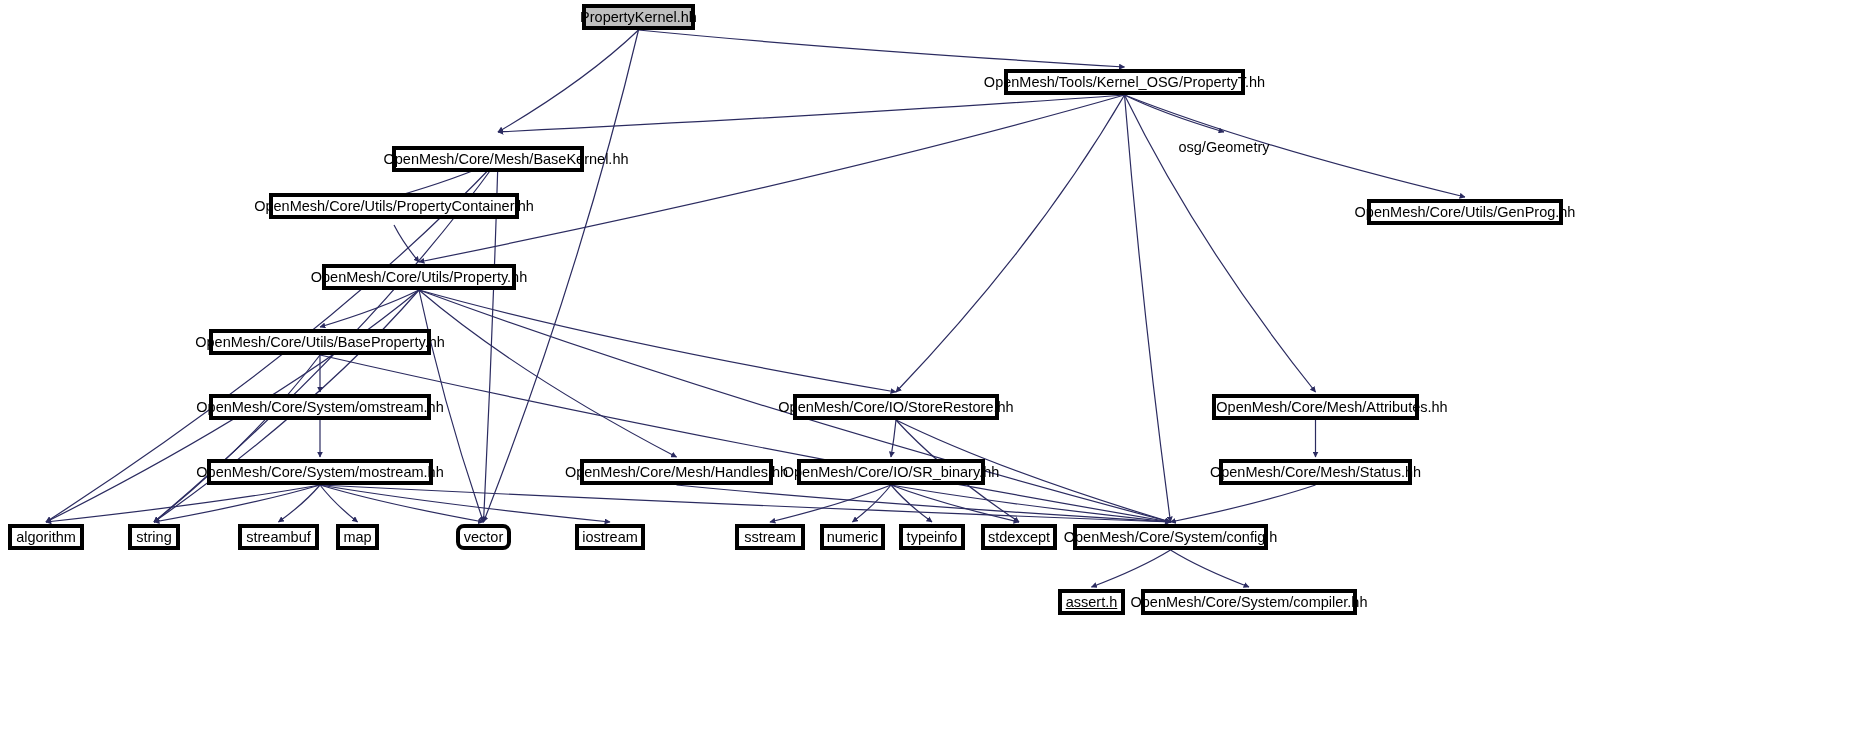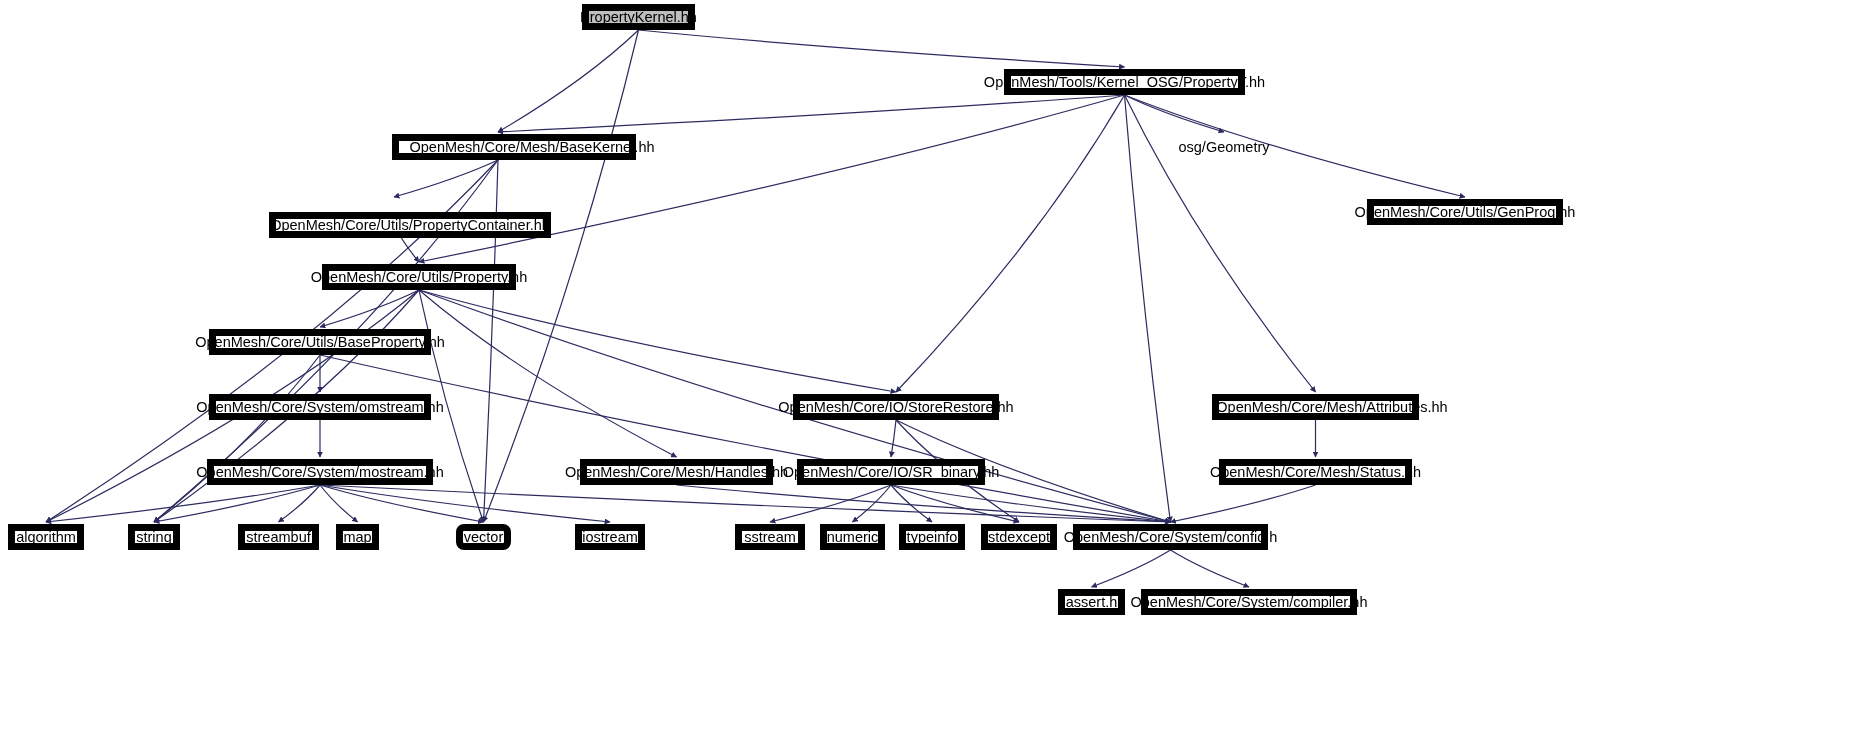--- a/index.html
+++ b/index.html
@@ -20,21 +20,21 @@
   #edges {
     position: absolute;
     left: 0;
     top: 0;
     width: 1865px;
     height: 736px;
   }
   .node {
     position: absolute;
     box-sizing: border-box;
-    border: 7px solid #000000;
+    border: 4px solid #000000;
     background: #ffffff;
     color: #000000;
     font-size: 14.5px;
     line-height: 1;
     white-space: nowrap;
     display: flex;
     align-items: center;
     justify-content: center;
     padding: 0 7px;
     height: 26px;
@@ -102,24 +102,24 @@
         <path d="M 891 485 Q 939.64 503.5 1019 522" marker-end="url(#arrow)"></path>
         <path d="M 891 485 Q 997.21 503.5 1170.5 522" marker-end="url(#arrow)"></path>
         <path d="M 1315.5 485 Q 1260.4 503.5 1170.5 522" marker-end="url(#arrow)"></path>
         <path d="M 1170.5 550 Q 1140.48 568.5 1091.5 587" marker-end="url(#arrow)"></path>
         <path d="M 1170.5 550 Q 1200.33 568.5 1249 587" marker-end="url(#arrow)"></path>
       </g>
   </svg>
   <div id="node-layer">
       <div class="node root" style="left: 582px; top: 4px; width: 113px;">PropertyKernel.hh</div>
       <div class="node" style="left: 1004px; top: 69px; width: 241px;">OpenMesh/Tools/Kernel_OSG/PropertyT.hh</div>
-      <div class="node" style="left: 392px; top: 134px; width: 244px; padding-left: 43px;">OpenMesh/Core/Mesh/BaseKernel.hh</div>
+      <div class="node" style="left: 392px; top: 146px; width: 192px; padding-left: 43px;">OpenMesh/Core/Mesh/BaseKernel.hh</div>
       <div class="node plain" style="left: 1176px; top: 134px; width: 96px;">osg/Geometry</div>
       <div class="node" style="left: 1367px; top: 199px; width: 196px;">OpenMesh/Core/Utils/GenProg.hh</div>
-      <div class="node" style="left: 269px; top: 212px; width: 282px;">OpenMesh/Core/Utils/PropertyContainer.hh</div>
+      <div class="node" style="left: 269px; top: 193px; width: 250px;">OpenMesh/Core/Utils/PropertyContainer.hh</div>
       <div class="node" style="left: 322px; top: 264px; width: 194px;">OpenMesh/Core/Utils/Property.hh</div>
       <div class="node" style="left: 209px; top: 329px; width: 222px;">OpenMesh/Core/Utils/BaseProperty.hh</div>
       <div class="node" style="left: 209px; top: 394px; width: 222px;">OpenMesh/Core/System/omstream.hh</div>
       <div class="node" style="left: 793px; top: 394px; width: 206px;">OpenMesh/Core/IO/StoreRestore.hh</div>
       <div class="node" style="left: 1212px; top: 394px; width: 207px; padding-left: 40px;">OpenMesh/Core/Mesh/Attributes.hh</div>
       <div class="node" style="left: 207px; top: 459px; width: 226px;">OpenMesh/Core/System/mostream.hh</div>
       <div class="node" style="left: 580px; top: 459px; width: 193px;">OpenMesh/Core/Mesh/Handles.hh</div>
       <div class="node" style="left: 797px; top: 459px; width: 188px;">OpenMesh/Core/IO/SR_binary.hh</div>
       <div class="node" style="left: 1219px; top: 459px; width: 193px;">OpenMesh/Core/Mesh/Status.hh</div>
       <div class="node" style="left: 8px; top: 524px; width: 76px;">algorithm</div>

